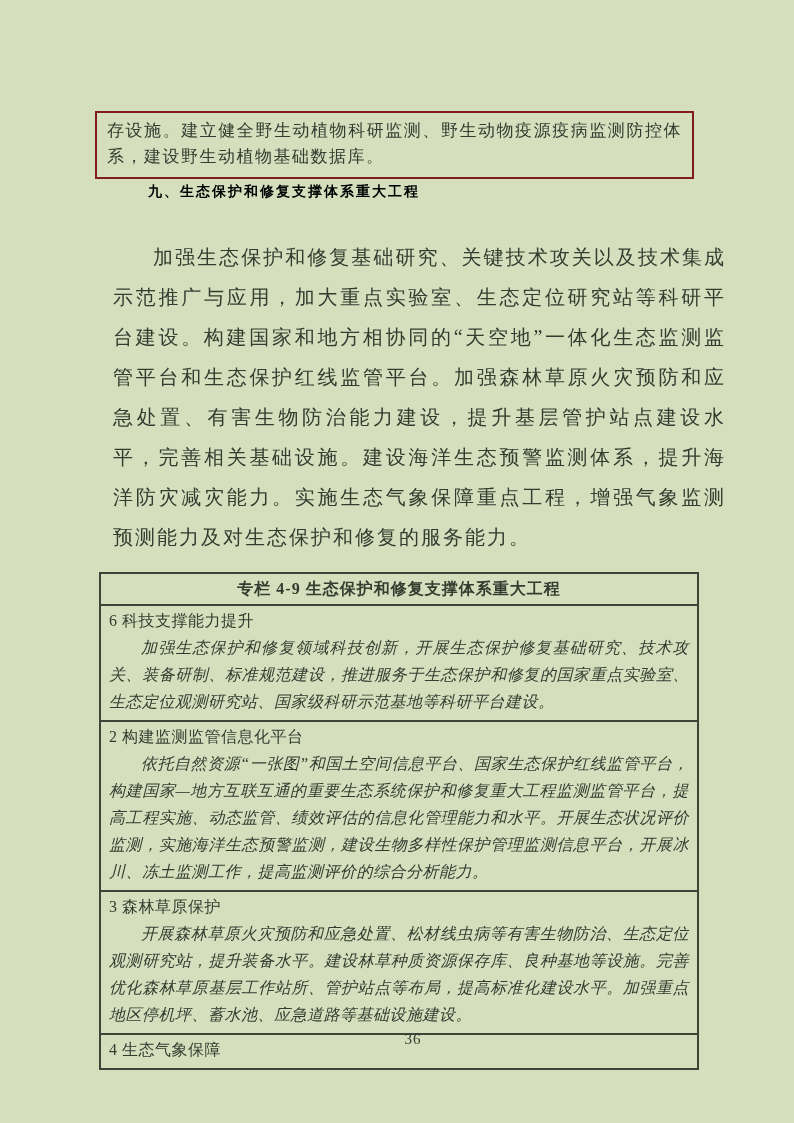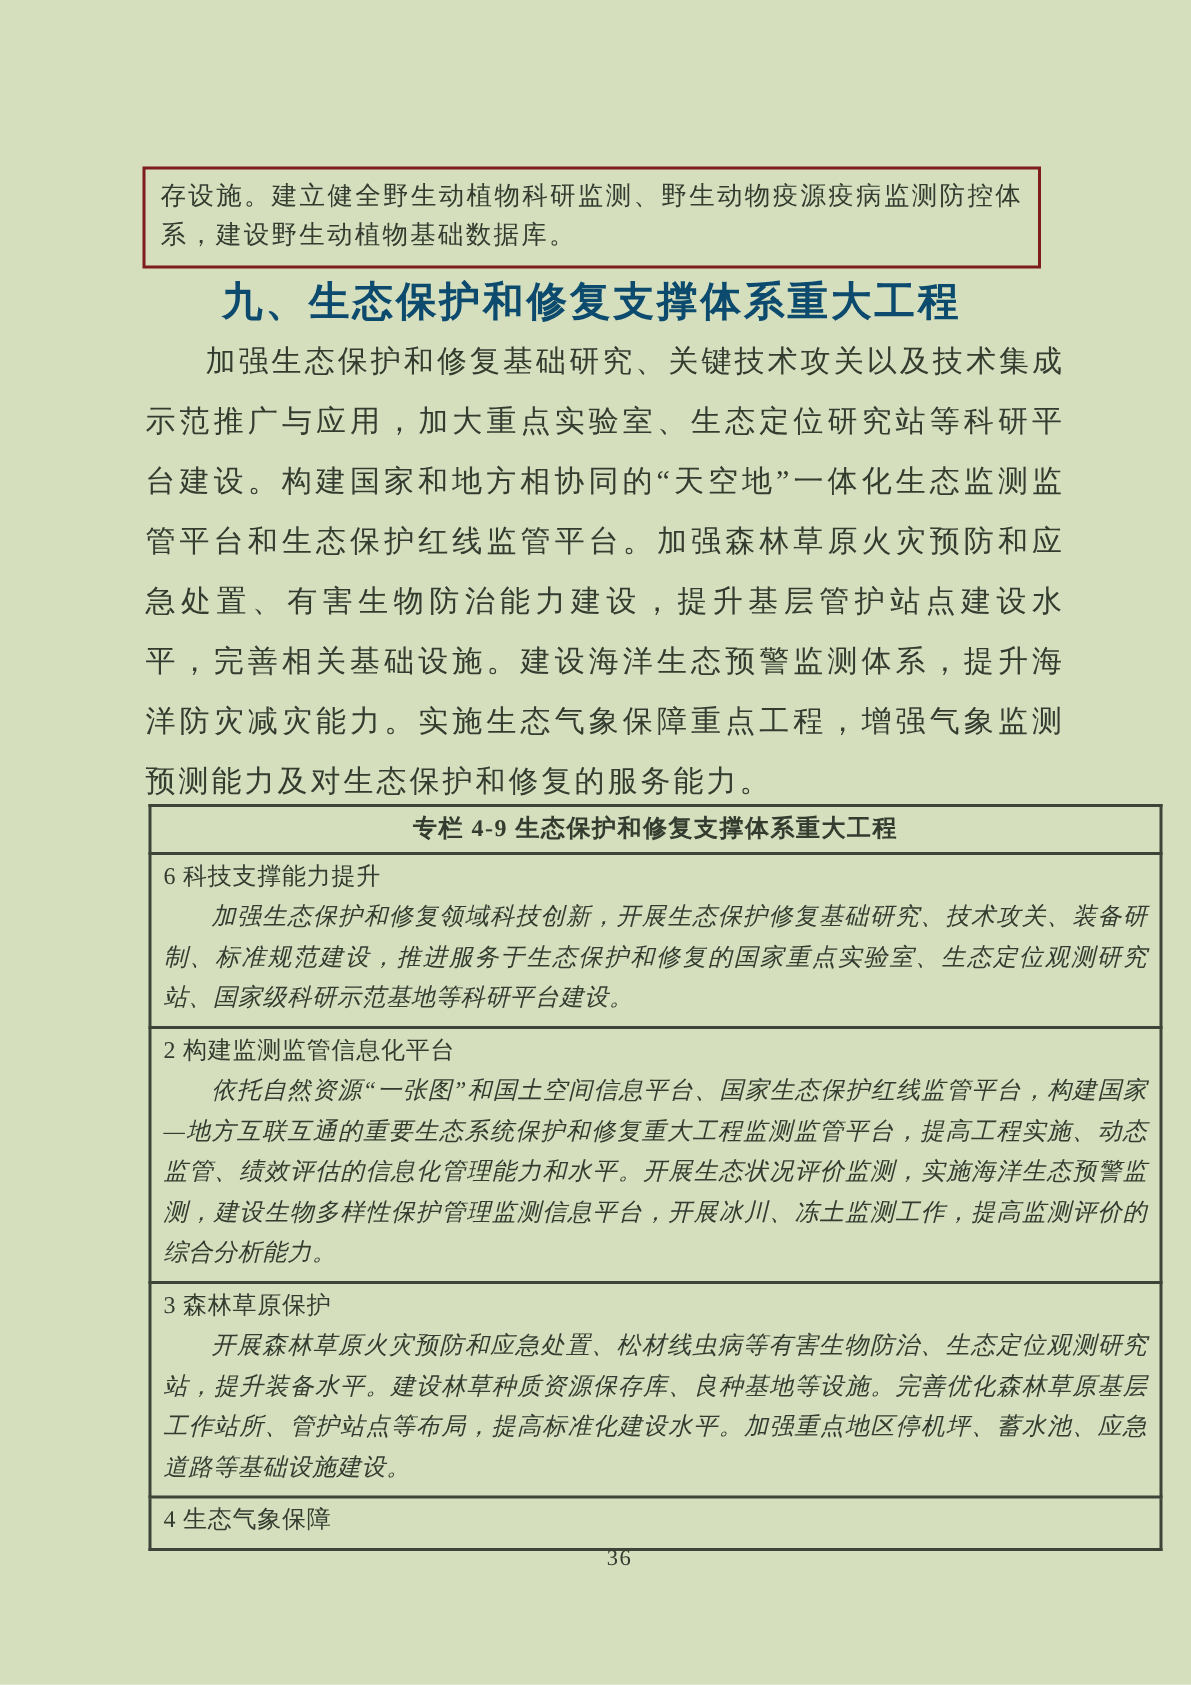--- a/index.html
+++ b/index.html
@@ -22,43 +22,43 @@
     font-size: 17px;
     line-height: 26px;
     letter-spacing: 1.5px;
     text-align: justify;
   }
   .section-heading {
     position: absolute;
     left: 148px;
     top: 183px;
     margin: 0;
-    font-size: 27px;
+    font-size: 14px;
     font-weight: bold;
     letter-spacing: 2px;
-    color: #0c4a6e;
+    color: #000000;
     font-family: Liberation Sans, sans-serif;
   }
   .body-paragraph {
     position: absolute;
     left: 97px;
     top: 221px;
     width: 613px;
-    margin: 0;
+    margin: 16px;
     font-size: 20px;
     line-height: 40px;
     letter-spacing: 2px;
     text-align: justify;
     text-indent: 2em;
   }
   .column-table {
     position: absolute;
     left: 99px;
-    top: 536px;
-    width: 676px;
+    top: 572px;
+    width: 600px;
     border-collapse: collapse;
     table-layout: fixed;
     padding-left: 22px;
   }
   .column-table td {
     border: 2px solid #3d4438;
     padding: 1px 8px 5px 8px;
     font-size: 16px;
     line-height: 27px;
     letter-spacing: 0.5px;

